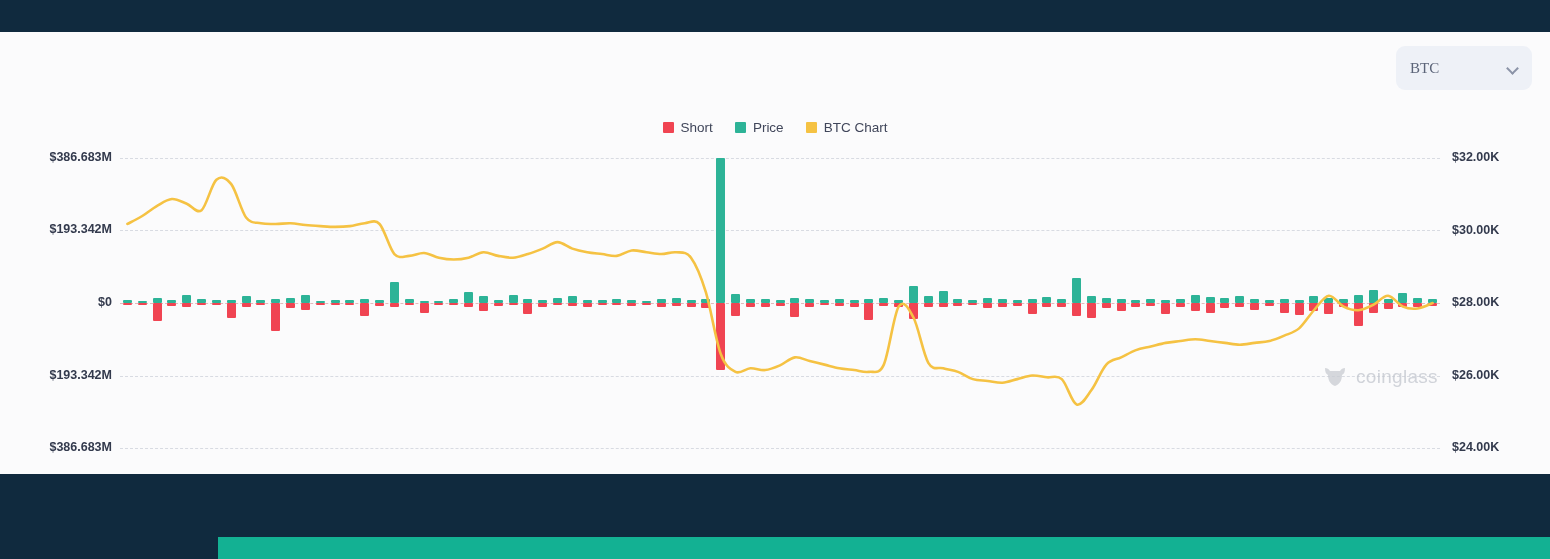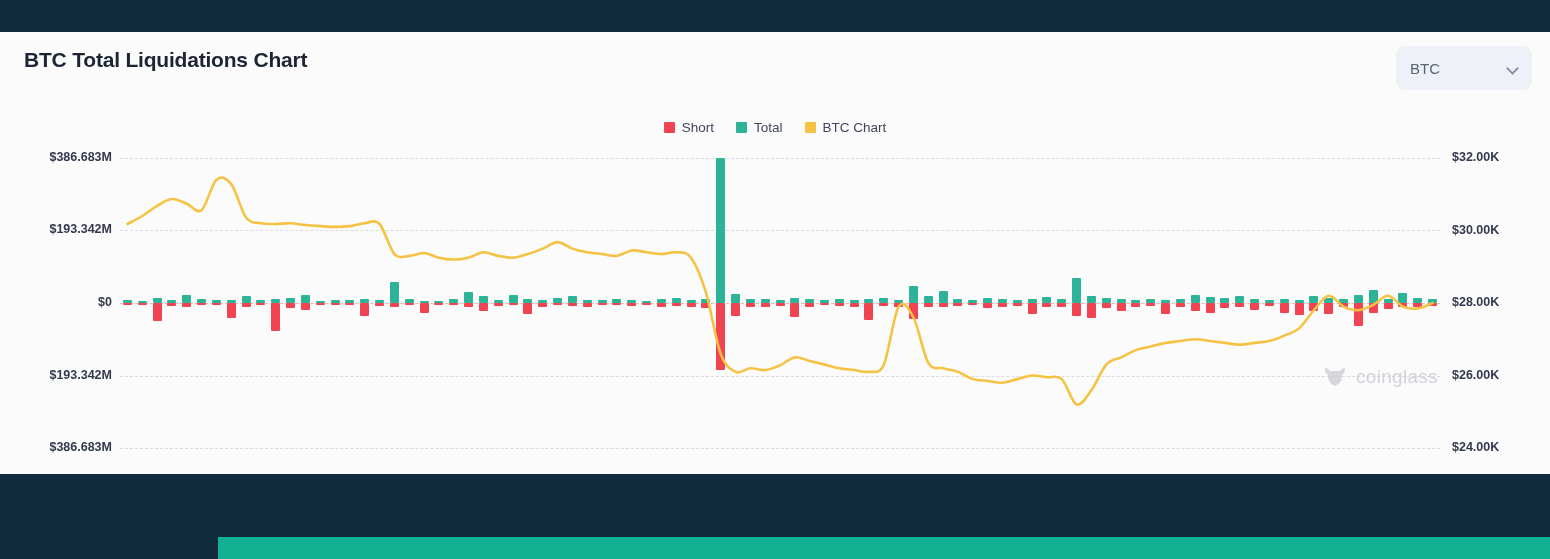--- a/index.html
+++ b/index.html
@@ -22,21 +22,21 @@
   }
 
   .controls{position:absolute;right:18px;top:14px;display:flex;gap:12px;align-items:center;}
   .ctrl{
     background:#eef1f7;border:none;border-radius:9px;
     height:44px;display:flex;align-items:center;justify-content:space-between;
     color:#5b6478;font-size:15px;padding:0 14px;cursor:pointer;
   }
   .ctrl.sel{width:108px;}
   .ctrl.rng{width:76px;}
-  .ctrl .lbl{font-size:15px;color:#5b6478;}
+  .ctrl .lbl{font-size:15px;color:#5b6478;font-family:Liberation Serif, serif;}
   .chev{width:10px;height:10px;position:relative;}
   .chev::after{
     content:"";position:absolute;left:0;top:1px;width:7px;height:7px;
     border-right:2px solid #8b93a7;border-bottom:2px solid #8b93a7;
     transform:rotate(45deg);
   }
   .updown{display:flex;flex-direction:column;align-items:center;gap:3px;color:#8b93a7;font-size:9px;line-height:6px;}
 
   
   .legend{position:absolute;left:0;top:88px;width:1550px;display:flex;justify-content:center;gap:22px;align-items:flex-end;}
@@ -68,37 +68,36 @@
 </style>
 </head>
 <body>
 
 <div class="page">
 
   <div class="topband"></div>
 
   <div class="card">
 
-    <div class="title">BTC Total Liquidations Chart</div>
 
     <div class="controls">
       <div class="ctrl sel">
         <span class="lbl">BTC</span>
         <span class="chev"></span>
       </div>
     </div>
 
     <div class="legend" id="legend">
         <div class="lg">
           <span class="swatch" style="background: rgb(240, 68, 82);"></span>
           <span>Short</span>
         </div>
         <div class="lg">
           <span class="swatch" style="background: rgb(45, 179, 151);"></span>
-          <span>Total</span>
+          <span>Price</span>
         </div>
         <div class="lg">
           <span class="swatch" style="background: rgb(245, 194, 67);"></span>
           <span>BTC Chart</span>
         </div>
       </div>
 
     <div class="plot" id="plot">
         <div class="gridline" style="top: 0px;"></div>
         <div class="ylab left" style="top: -8px; left: -118px; width: 110px;">$386.683M</div>

